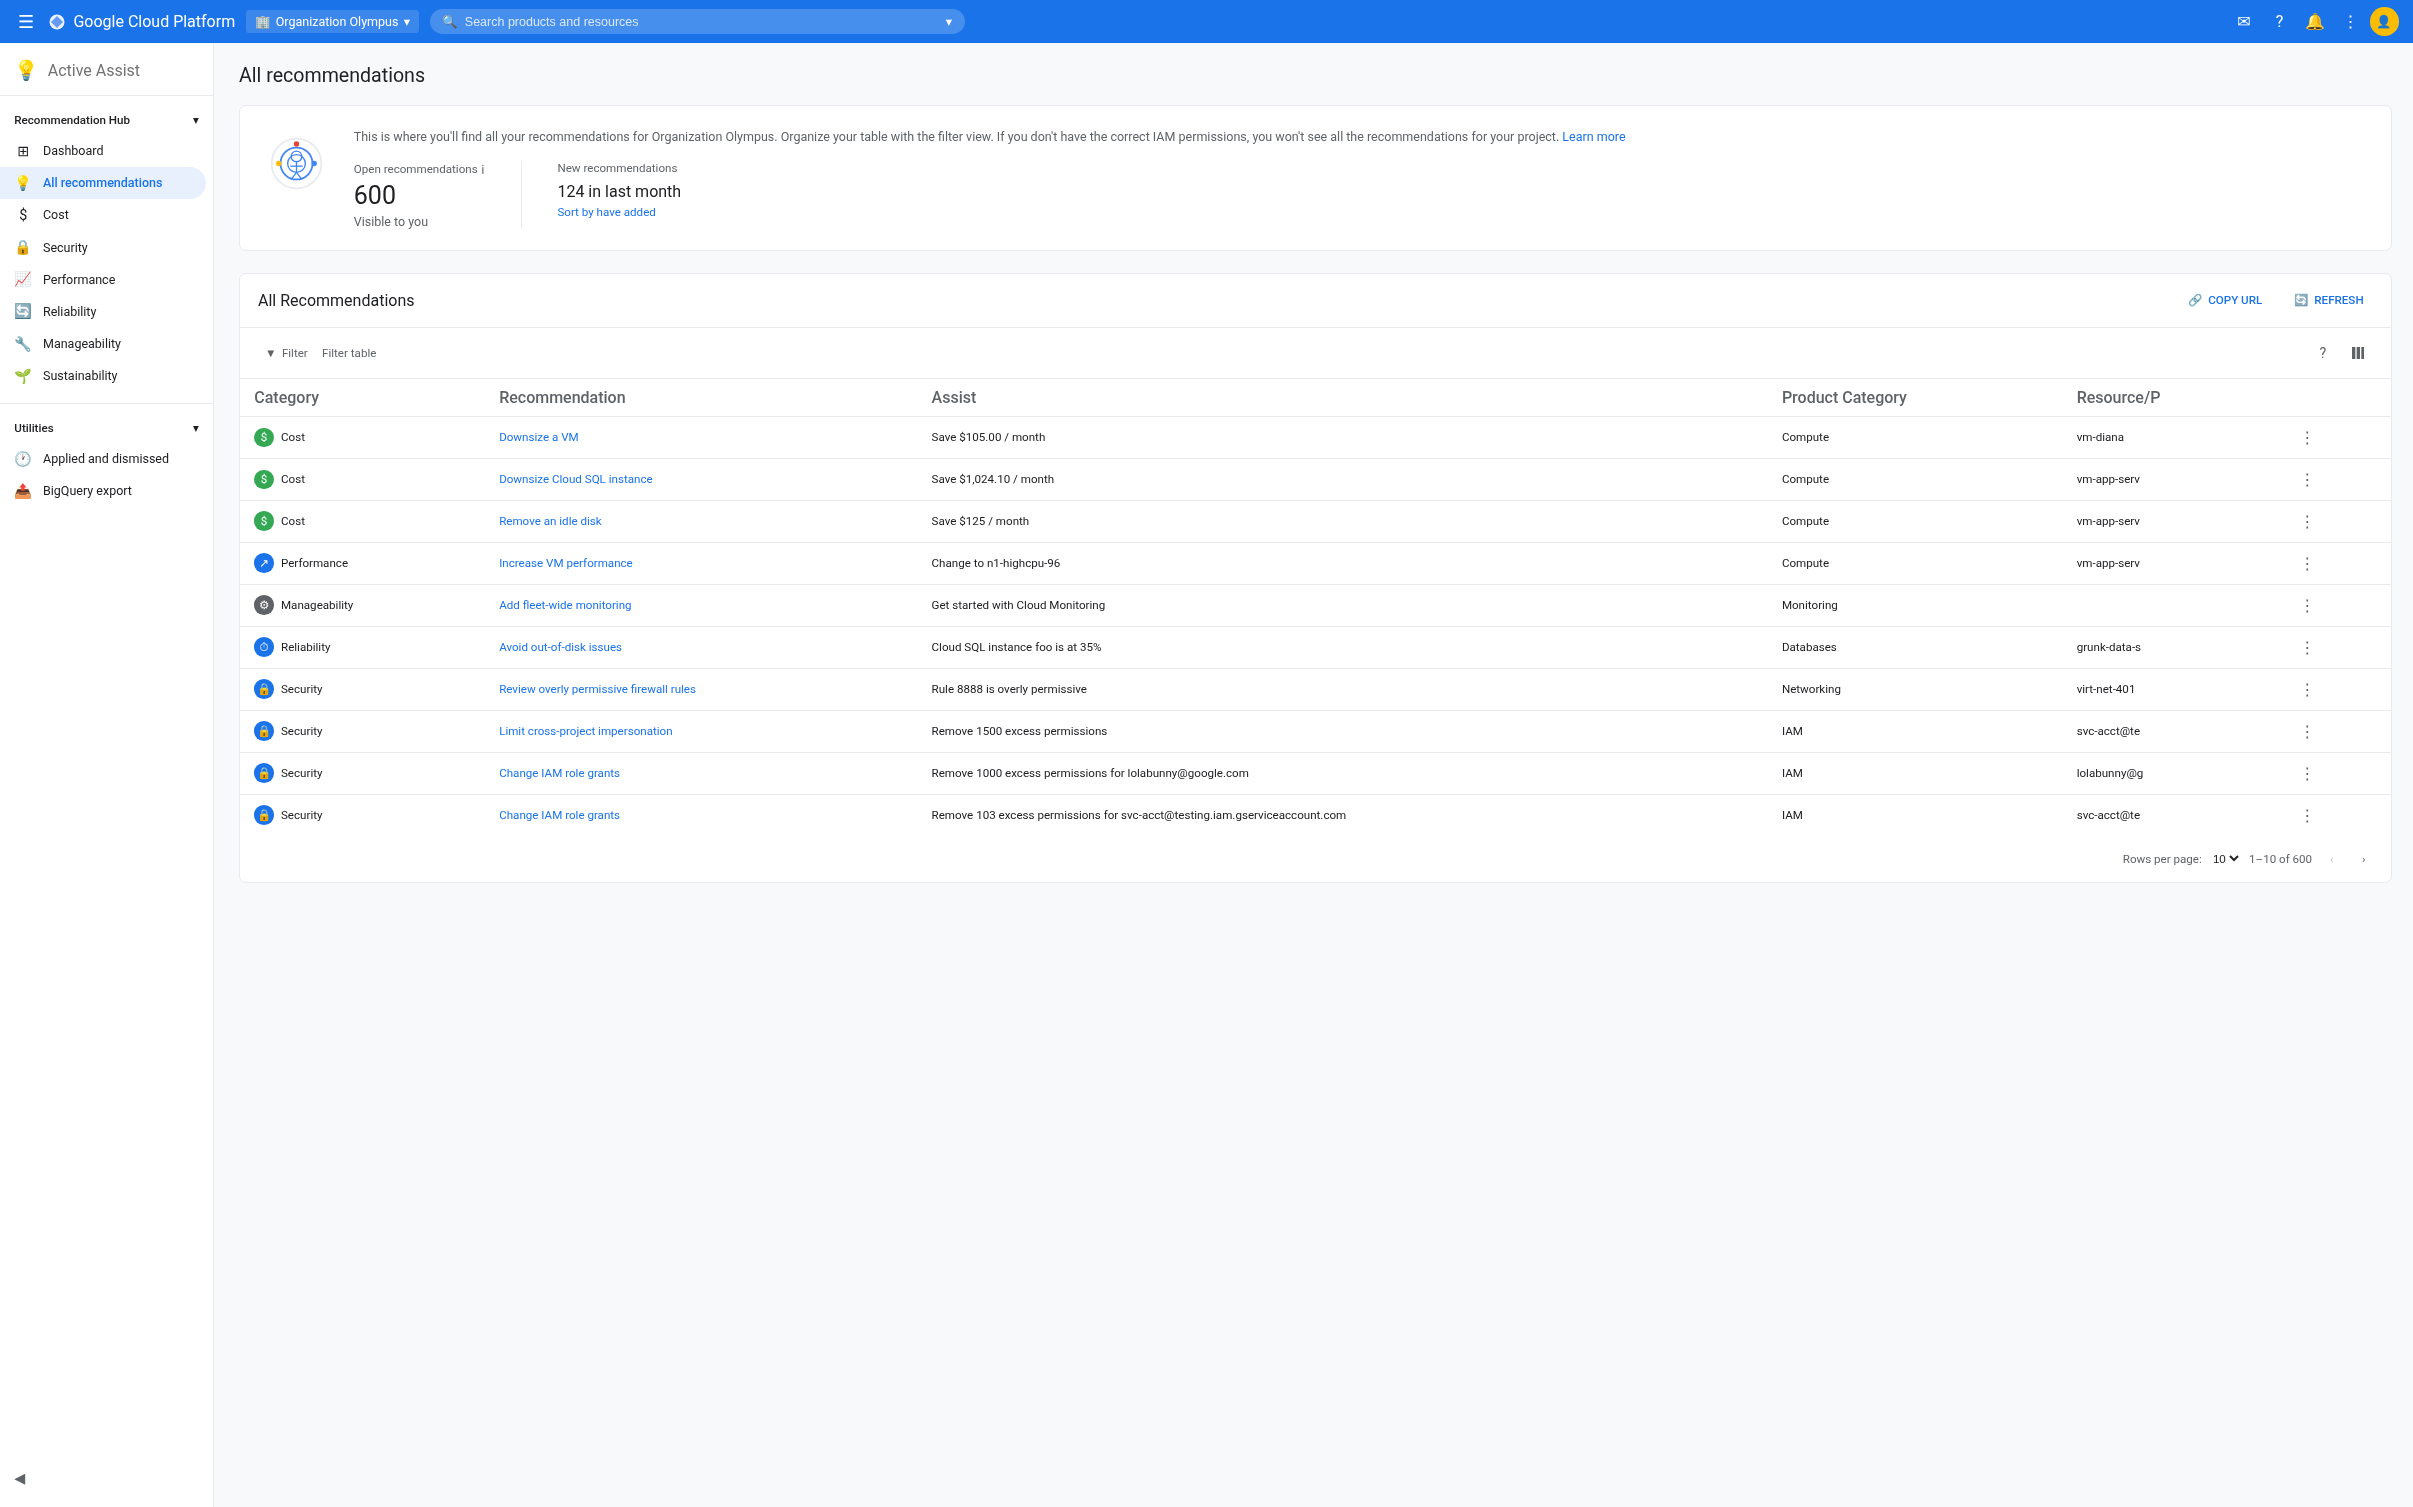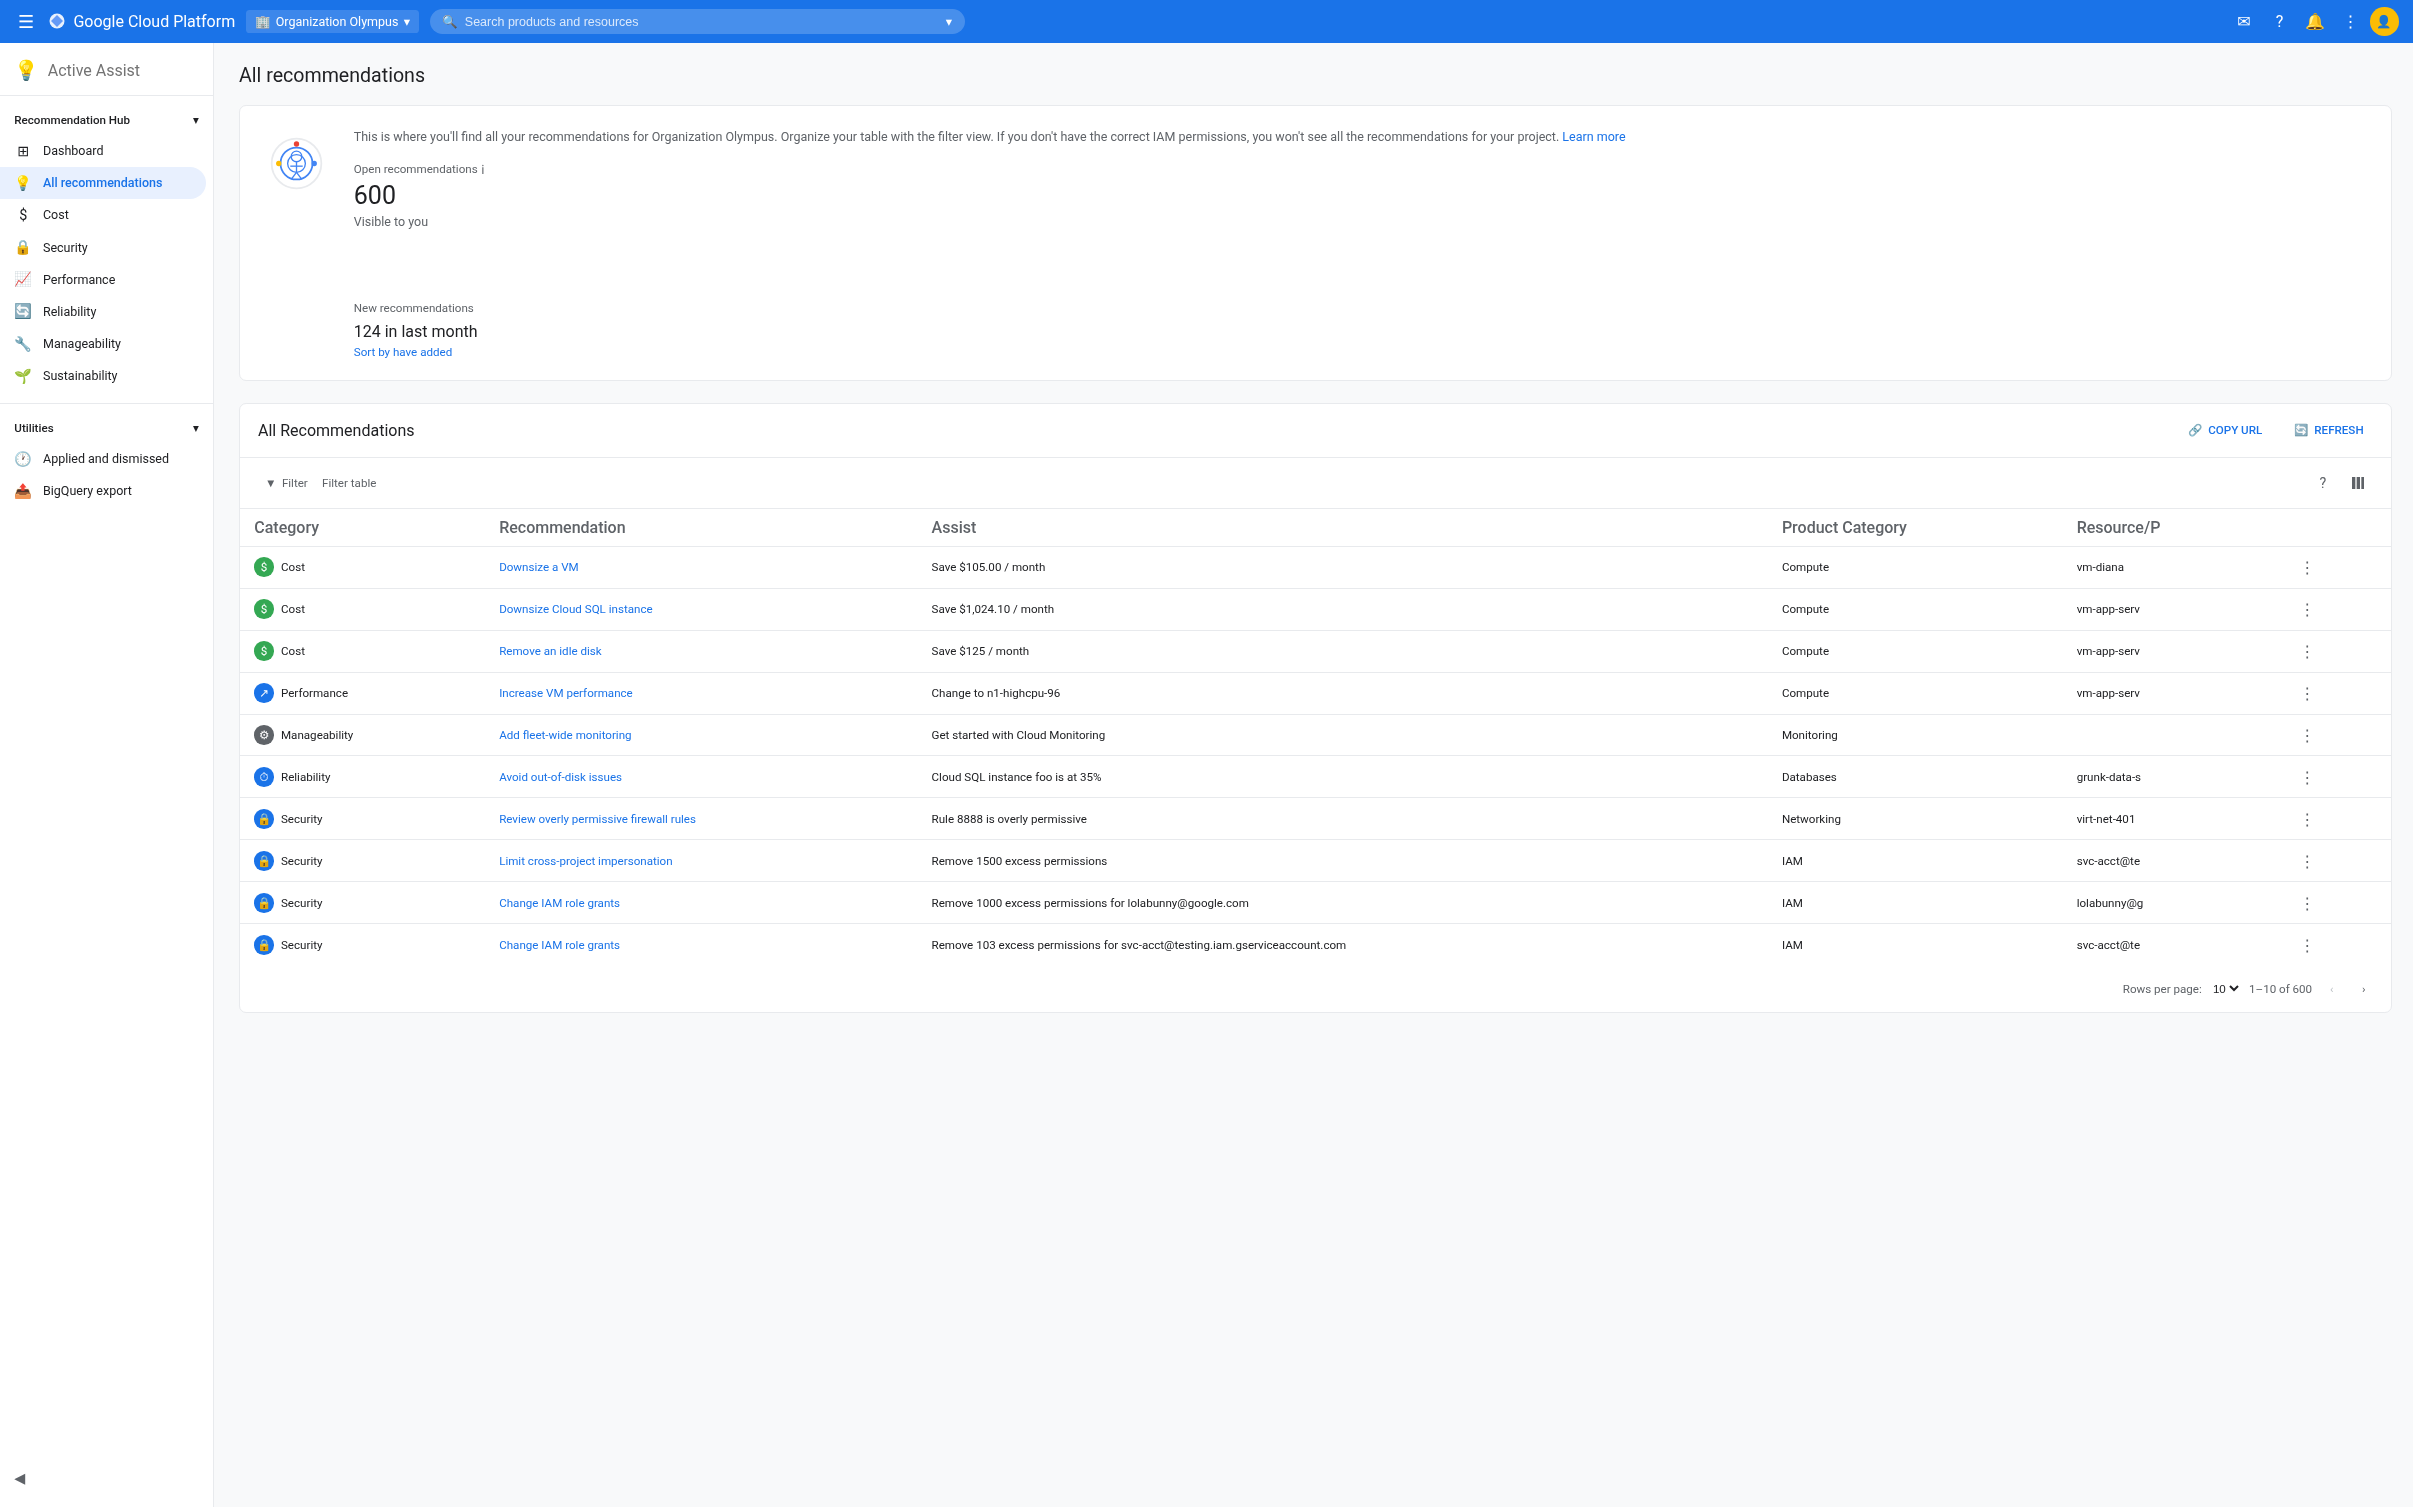--- a/index.html
+++ b/index.html
@@ -4,21 +4,21 @@
   <style>
     * { box-sizing: border-box; margin: 0; padding: 0; }
     body { font-family: 'Google Sans', Roboto, Arial, sans-serif; font-size: 12.5px; color: #202124; background: #f8f9fa; }
 
     
     .top-nav {
       display: flex; align-items: center; background: #1a73e8; color: white;
       height: 43px; padding: 0 14.3px; gap: 10.7px; position: fixed; top: 0; left: 0; right: 0; z-index: 100;
     }
     .top-nav .hamburger { font-size: 18px; cursor: pointer; padding: 3.6px; }
-    .top-nav .brand { display: flex; align-items: flex-start; gap: 7.1px; font-size: 16px; font-weight: 400; white-space: nowrap; }
+    .top-nav .brand { display: flex; align-items: flex-end; gap: 7.1px; font-size: 16px; font-weight: 400; white-space: nowrap; }
     .top-nav .org-selector {
       display: flex; align-items: center; gap: 5.3px; background: rgba(255,255,255,0.15);
       border-radius: 3.6px; padding: 3.6px 9px; cursor: pointer; font-size: 12.5px;
     }
     .top-nav .search-bar {
       flex: 1; max-width: 535px; background: rgba(255,255,255,0.2); border-radius: 21.4px;
       display: flex; align-items: center; padding: 5.3px 12.5px; gap: 7.1px; cursor: text;
     }
     .top-nav .search-bar input {
       background: none; border: none; outline: none; color: white; font-size: 12.5px; width: 100%;
@@ -64,21 +64,21 @@
       padding: 21.4px; margin-bottom: 21.4px; display: flex; gap: 21.4px; align-items: flex-start;
     }
     .summary-card .illustration {
       width: 71px; height: 71px; flex-shrink: 0;
       display: flex; align-items: center; justify-content: center;
     }
     .summary-content { flex: 1; }
     .summary-content h2 { font-size: 16px; font-weight: 500; color: #202124; margin-bottom: 7.1px; }
     .summary-content p { font-size: 12.5px; color: #5f6368; line-height: 1.5; margin-bottom: 14.3px; }
     .summary-content a { color: #1a73e8; text-decoration: none; }
-    .summary-stats { display: flex; gap: 36px; flex-direction: column; }
+    .summary-stats { display: flex; gap: 36px; }
     .stat-block { display: flex; flex-direction: column; gap: 3.6px; }
     .stat-label { font-size: 11.6px; color: #5f6368; display: flex; align-items: center; gap: 3.6px; }
     .stat-value { font-size: 25px; font-weight: 400; color: #202124; }
     .stat-sub { font-size: 12.5px; color: #5f6368; }
     .stat-link { font-size: 11.6px; color: #1a73e8; text-decoration: none; cursor: pointer; }
     .stat-divider { width: 0.9px; background: #e8eaed; align-self: stretch; }
 
     
     .table-section { background: white; border-radius: 7.1px; border: 0.9px solid #e8eaed; }
     .table-header { display: flex; align-items: center; padding: 14.3px 18px; gap: 14.3px; border-bottom: 0.9px solid #e8eaed; }

